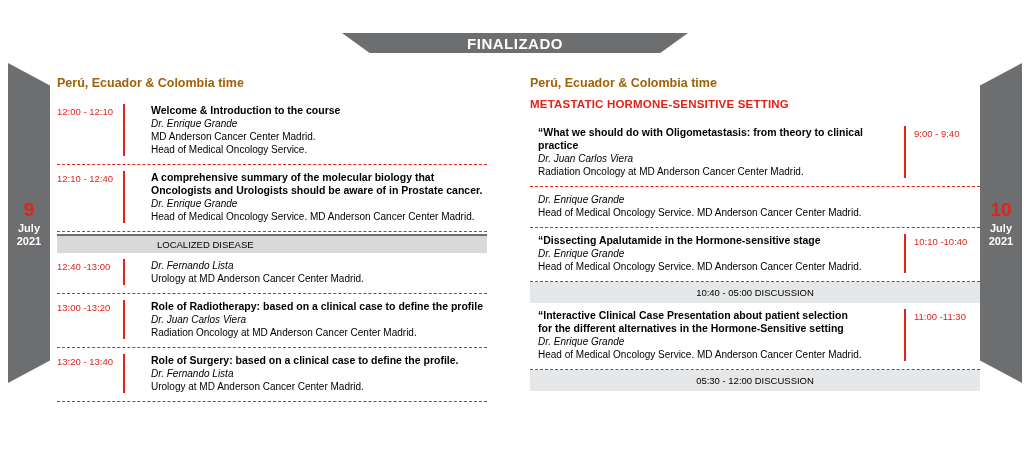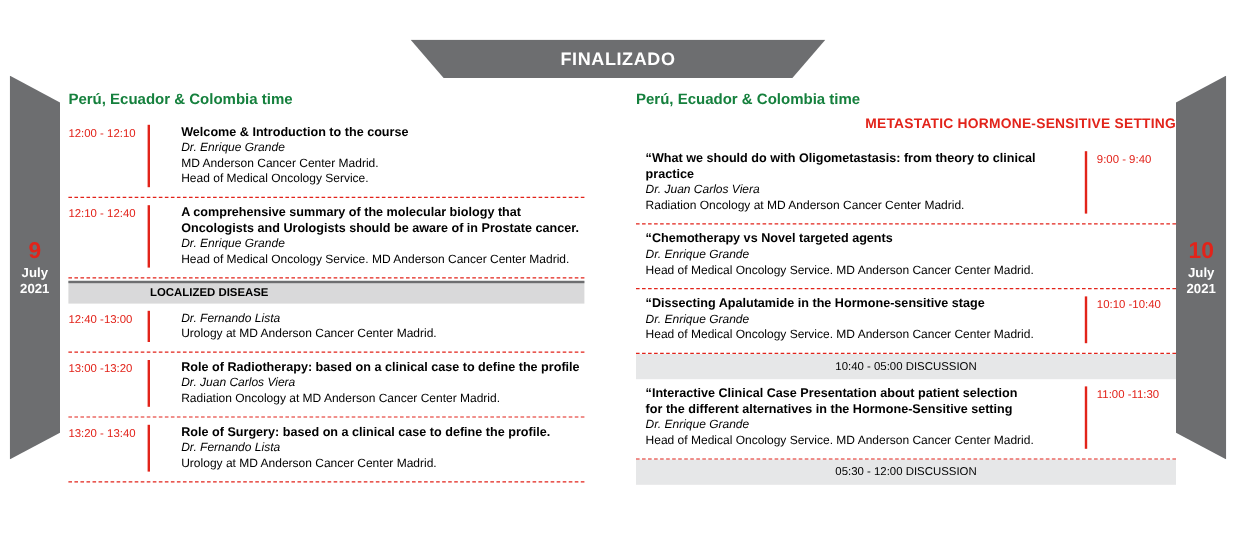--- a/index.html
+++ b/index.html
@@ -9,21 +9,21 @@
     font-family:"Liberation Sans", sans-serif;
     background:#ffffff;
     position:relative;
     overflow:hidden;
   }
 
   
   .banner {
     position:absolute;
     left:342px; top:33px;
-    width:346px; height:32px;
+    width:346px; height:20px;
     background:#6d6e70;
     color:#ffffff;
     font-weight:bold;
     font-size:15px;
     letter-spacing:0.5px;
     display:flex; align-items:center; justify-content:center;
     clip-path: polygon(0 0, 100% 0, 92% 100%, 8% 100%);
   }
 
   
@@ -52,32 +52,31 @@
 
   
   .col {
     position:absolute;
     top:76px;
   }
   .col.left { left:57px; width:430px; }
   .col.right { left:530px; width:450px; }
 
   .tz {
-    color:#15803d;
+    color:#a16207;
     font-weight:bold;
     font-size:12.5px;
     margin-bottom:8px;
   }
   .setting-title {
     color:#e2231a;
     font-weight:bold;
     font-size:11.5px;
     letter-spacing:0.2px;
     margin-bottom:10px;
-    text-align:right;
   }
 
   
   .lrow {
     position:relative;
     display:flex;
     border-bottom:1px dashed #e2231a;
     padding:6px 0 8px 0;
   }
   .lrow:first-of-type { border-top:0; }
@@ -107,24 +106,23 @@
   }
   .aff {
     font-size:10px;
     color:#000;
     line-height:13px;
   }
   .section-band {
     background:#d9d9da;
     font-size:9.5px;
     color:#000;
-    padding:3px 0 3px 68px;
+    padding:3px 0 3px 100px;
     margin:2px 0 0 0;
     border-top:2px solid #6d6e70;
-    font-weight:bold;
   }
 
   
   .rrow {
     position:relative;
     display:flex;
     border-bottom:1px dashed #e2231a;
     padding:6px 0 8px 0;
   }
   .rrow .body {
@@ -228,21 +226,20 @@
     <div class="body">
       <div class="ttl">“What we should do with Oligometastasis: from theory to clinical practice</div>
       <div class="spk">Dr. Juan Carlos Viera</div>
       <div class="aff">Radiation Oncology at MD Anderson Cancer Center Madrid.</div>
     </div>
     <div class="time">9:00 - 9:40</div>
   </div>
 
   <div class="rrow">
     <div class="body">
-      <div class="ttl">“Chemotherapy vs Novel targeted agents</div>
       <div class="spk">Dr. Enrique Grande</div>
       <div class="aff">Head of Medical Oncology Service. MD Anderson Cancer Center Madrid.</div>
     </div>
   </div>
 
   <div class="rrow">
     <div class="body">
       <div class="ttl">“Dissecting Apalutamide in the Hormone-sensitive stage</div>
       <div class="spk">Dr. Enrique Grande</div>
       <div class="aff">Head of Medical Oncology Service. MD Anderson Cancer Center Madrid.</div>

